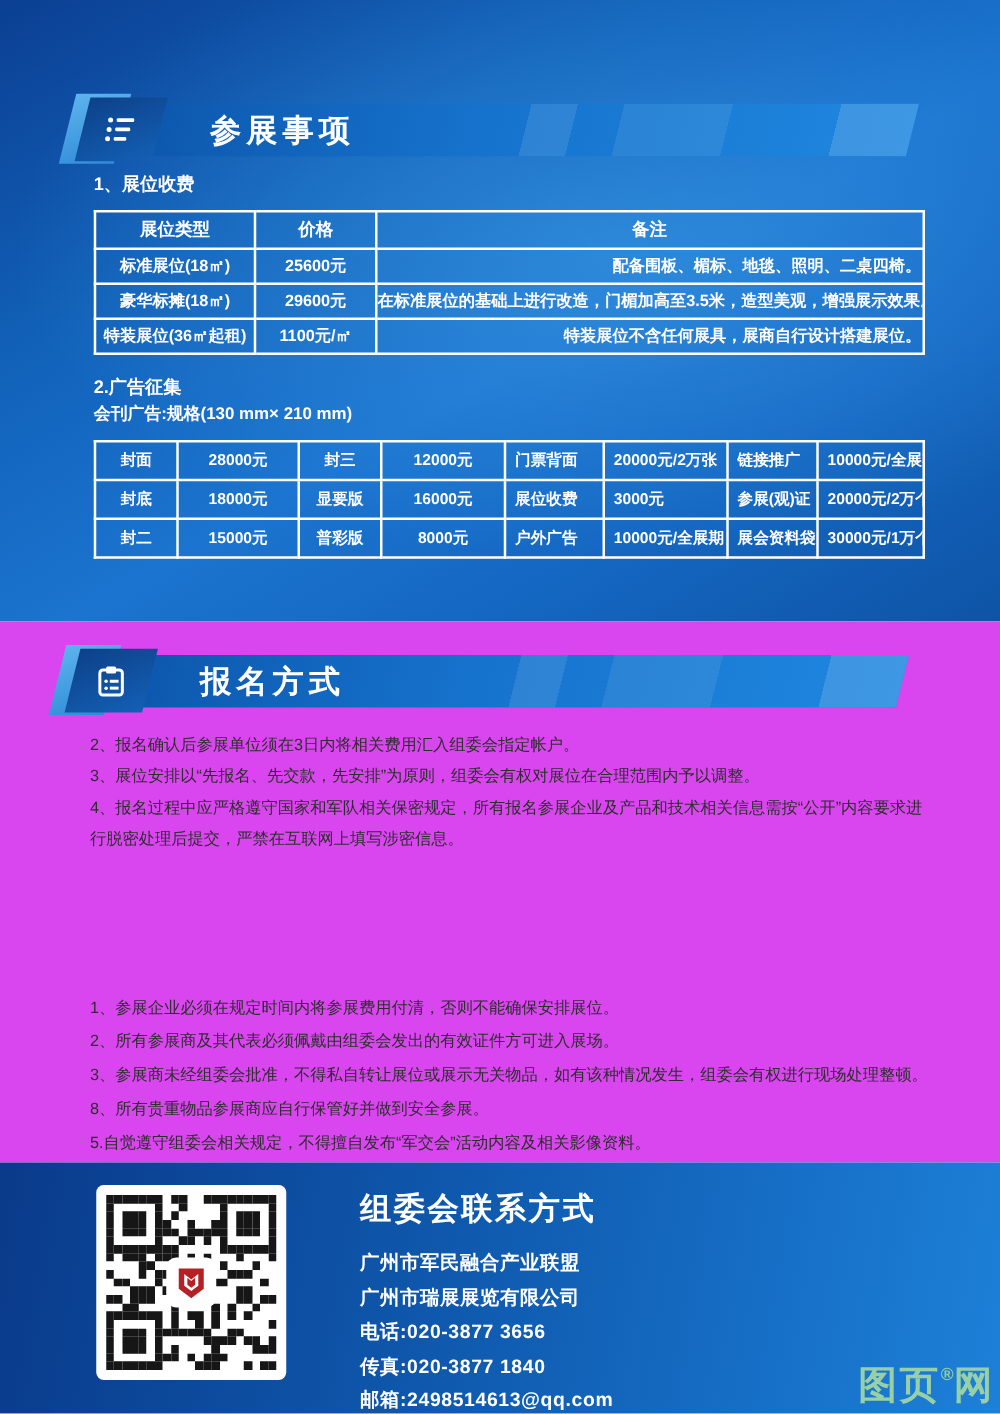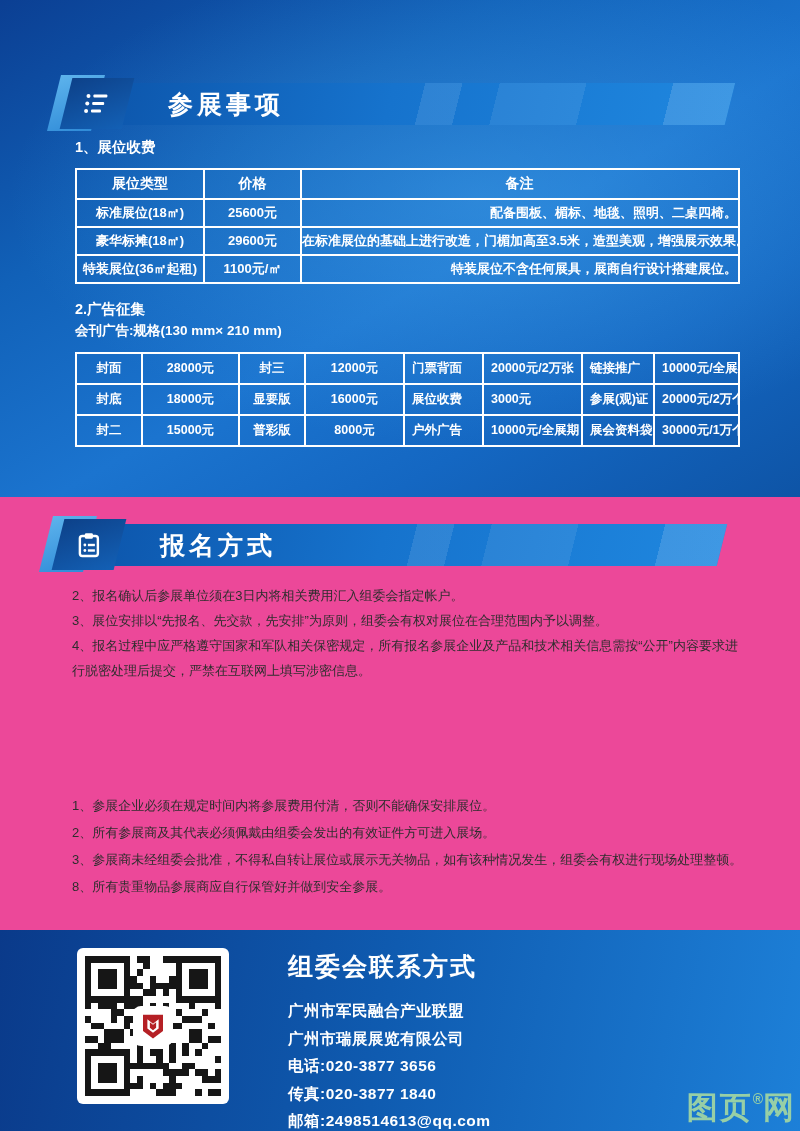--- a/index.html
+++ b/index.html
@@ -40,21 +40,21 @@
   .t1 tr.th{height:30px;font-size:14px;}
   .t1 td{text-align:center;}
   .t1 td.c3{text-align:right;padding-left:0;}
   .t1 tr.th td.c3{text-align:center;padding-left:0;}
   .t2{left:75px;top:352px;width:665px;font-size:12.5px;}
   .t2 tr{height:31px;}
   .t2 td{text-align:center;padding:0 2px;}
   .t2 td.lft{text-align:left;padding-left:7px;padding-right:2px;}
 
   
-  .mid{position:absolute;left:0;top:497px;width:800px;height:433px;background:#ec4899;}
+  .mid{position:absolute;left:0;top:497px;width:800px;height:433px;background:#d946ef;}
   .paras{position:absolute;left:72px;width:676px;color:#2e2e2e;font-size:13px;}
   .paras p{margin:0;line-height:25px;}
   .paras.wide p{line-height:27px;}
 
   
   .foot{position:absolute;left:0;top:930px;width:800px;height:201px;
         background:linear-gradient(100deg,#0a3a8a 0%,#0f5bb0 48%,#1d80d8 100%);}
   .qr{position:absolute;left:77px;top:18px;width:152px;height:156px;background:#fff;border-radius:6px;padding:8px;box-sizing:border-box;}
   .qr-grid{width:100%;height:100%;display:grid;grid-template-columns:repeat(21,1fr);grid-template-rows:repeat(21,1fr);}
   .qr-grid .on{background:#161616;}
@@ -200,20 +200,21 @@
       <p>3、展位安排以“先报名、先交款，先安排”为原则，组委会有权对展位在合理范围内予以调整。</p>
       <p>4、报名过程中应严格遵守国家和军队相关保密规定，所有报名参展企业及产品和技术相关信息需按“公开”内容要求进行脱密处理后提交，严禁在互联网上填写涉密信息。</p>
     </div>
 
 
     <div class="paras wide" style="top:295px;">
       <p>1、参展企业必须在规定时间内将参展费用付清，否则不能确保安排展位。</p>
       <p>2、所有参展商及其代表必须佩戴由组委会发出的有效证件方可进入展场。</p>
       <p>3、参展商未经组委会批准，不得私自转让展位或展示无关物品，如有该种情况发生，组委会有权进行现场处理整顿。</p>
       <p>8、所有贵重物品参展商应自行保管好并做到安全参展。</p>
+      <p>5.自觉遵守组委会相关规定，不得擅自发布“军交会”活动内容及相关影像资料。</p>
     </div>
   </section>
 
   <footer class="foot">
     <div class="qr">
       <div class="qr-grid">
           <div class="on"></div>
           <div class="on"></div>
           <div class="on"></div>
           <div class="on"></div>

